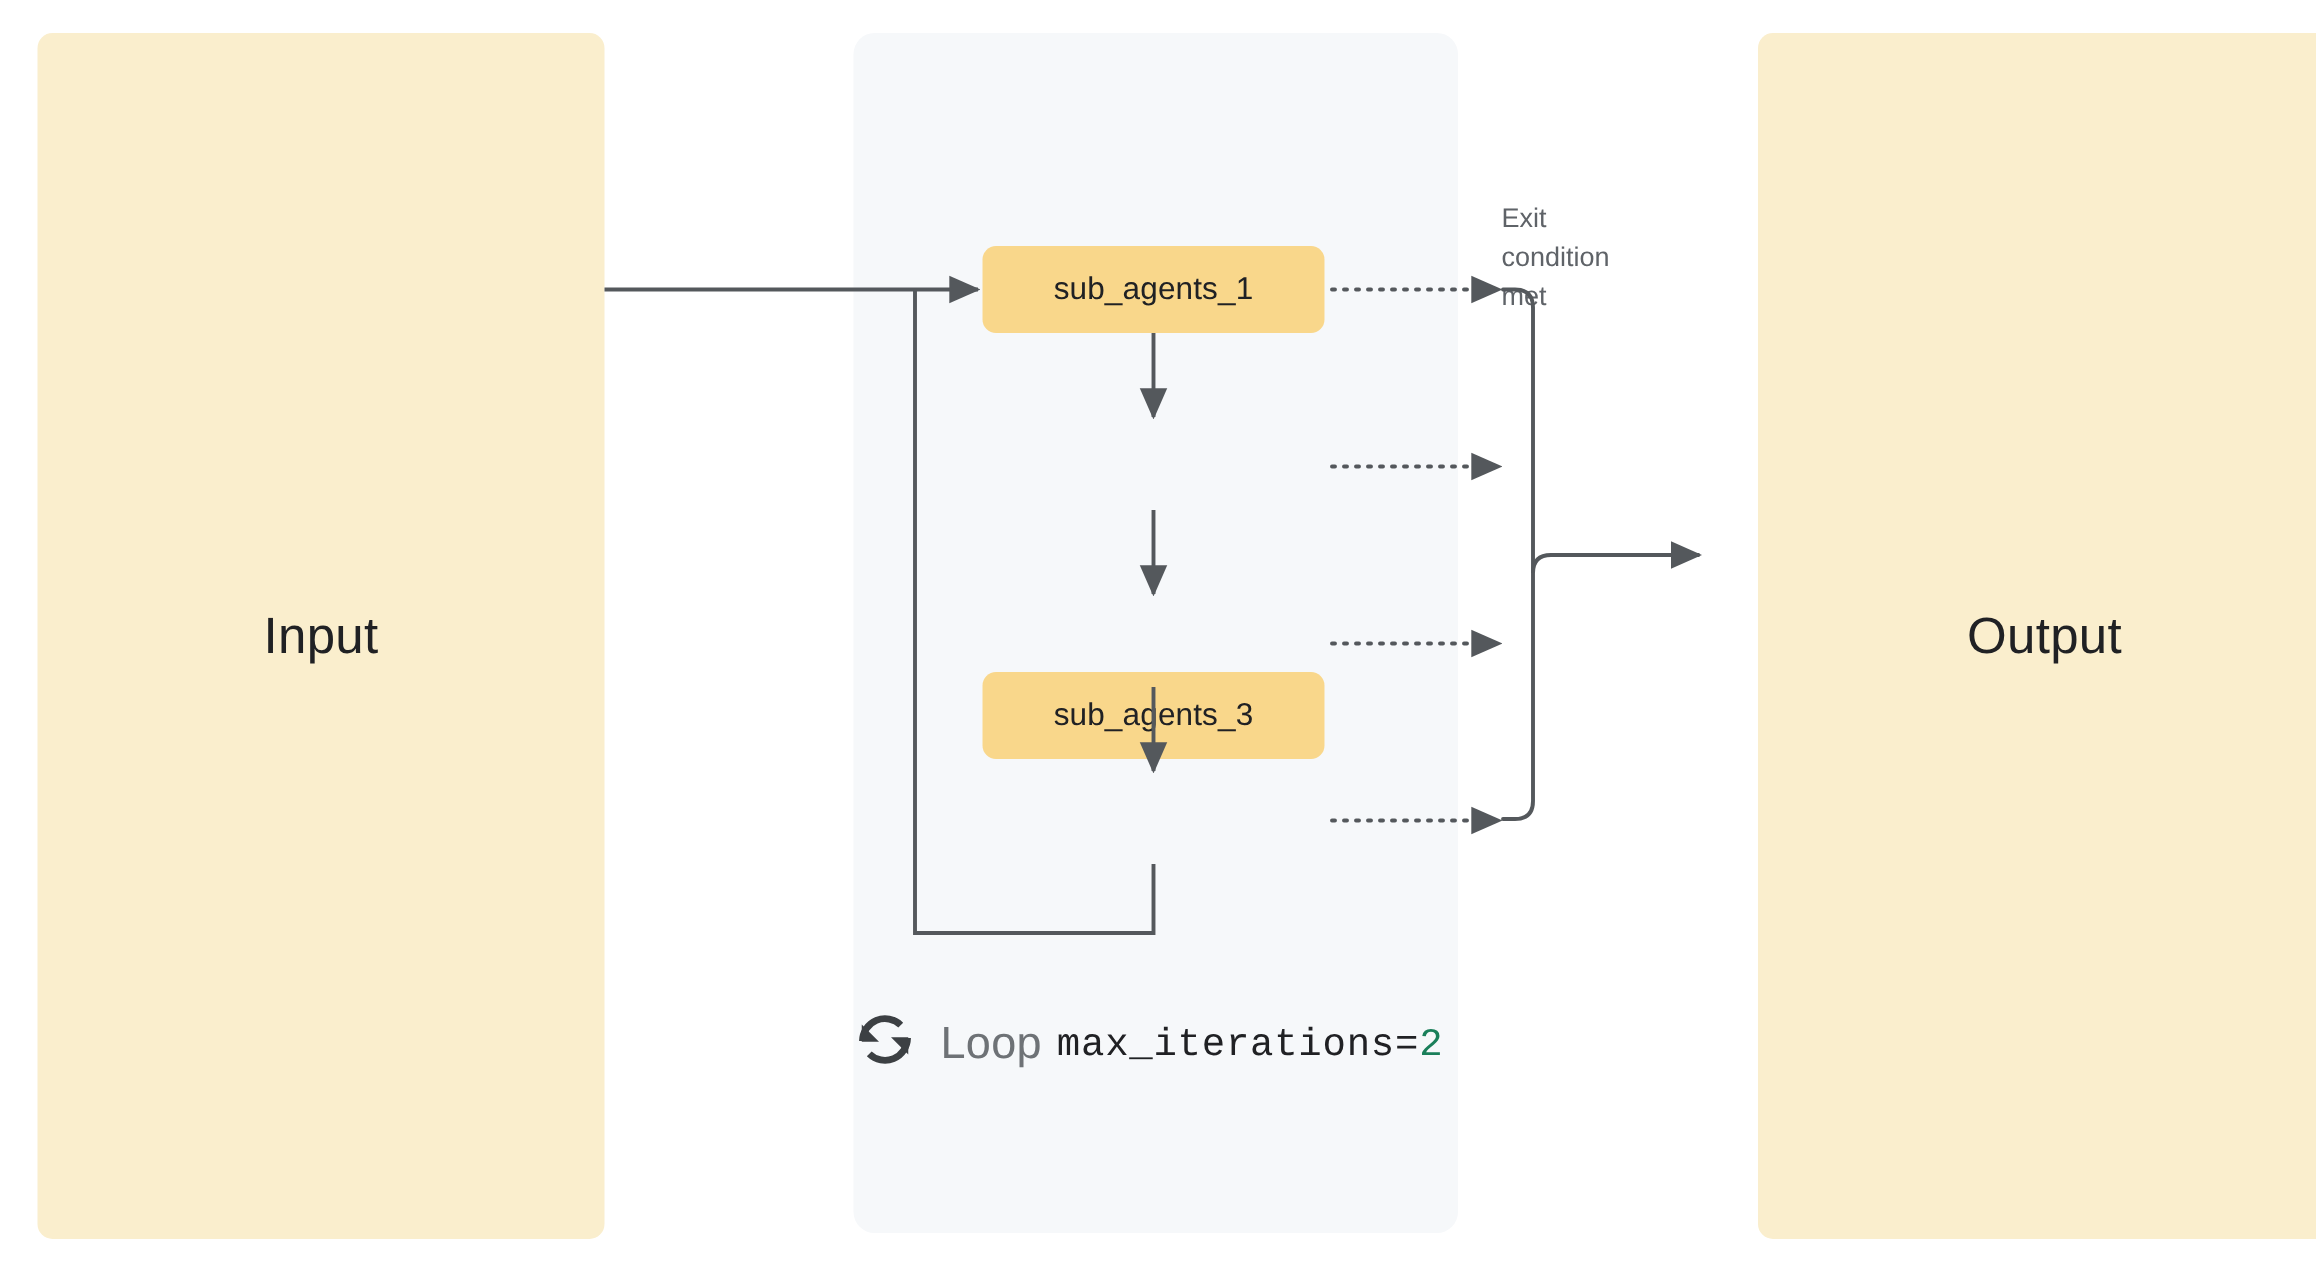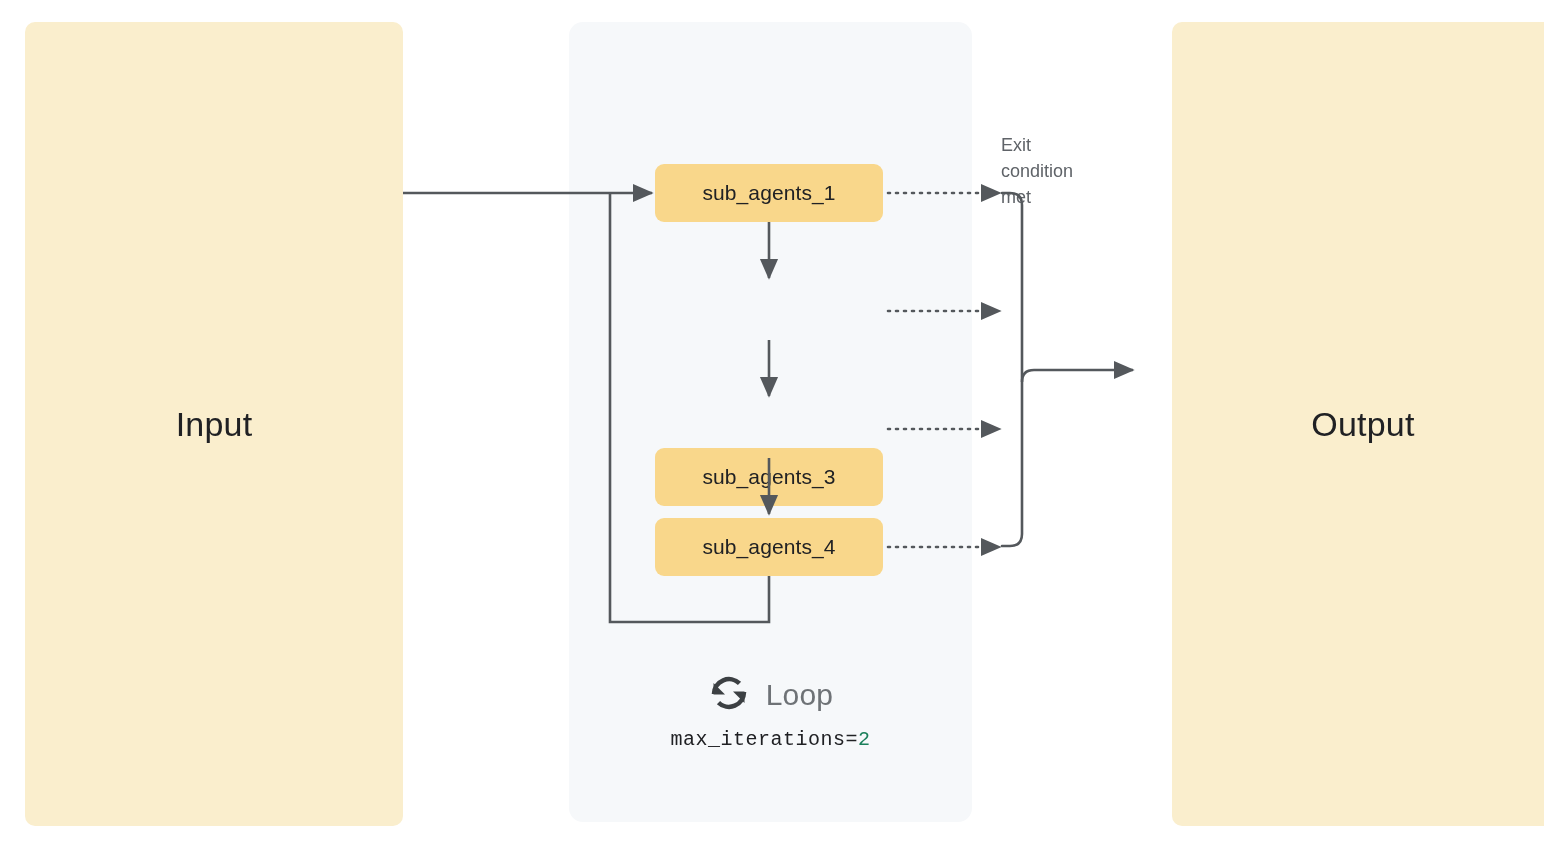--- a/index.html
+++ b/index.html
@@ -105,38 +105,37 @@
     margin-top: 36px;
   }
 
   
   #loop-footer {
     position: absolute;
     left: 569px;
     top: 672px;
     width: 403px;
     display: flex;
-    flex-direction: column;
     align-items: center;
     gap: 10px;
   }
   #loop-footer .loop-row {
     display: flex;
     align-items: center;
     gap: 16px;
   }
   #loop-footer .loop-text {
     font-size: 30px;
     color: #6E7276;
     letter-spacing: 0.2px;
     line-height: 1;
   }
   #loop-footer .max-iter {
     font-family: "Liberation Mono", monospace;
-    font-size: 20px;
+    font-size: 26px;
     color: #202124;
     letter-spacing: 0.5px;
     white-space: pre;
   }
   #loop-footer .max-iter .num { color: #1A7F5A; }
 
   
   #connectors {
     position: absolute;
     left: 0; top: 0;
@@ -159,23 +158,20 @@
   </div>
 
   <div id="loop-agent-panel"></div>
 
 
   <div id="sub-agent-box-0" class="sub-agent-box">
     <span class="box-label">sub_agents_1</span>
   </div>
   <div id="sub-agent-box-2" class="sub-agent-box">
     <span class="box-label">sub_agents_3</span>
-  </div>
-  <div id="sub-agent-box-3" class="sub-agent-box">
-    <span class="box-label">sub_agents_4</span>
   </div>
 
   <div id="exit-condition-label">Exit
 condition
 met</div>
 
   <div id="loop-footer">
     <div class="loop-row">
       <span class="loop-icon">
         <svg width="42" height="42" viewBox="0 0 42 42" xmlns="http://www.w3.org/2000/svg">

